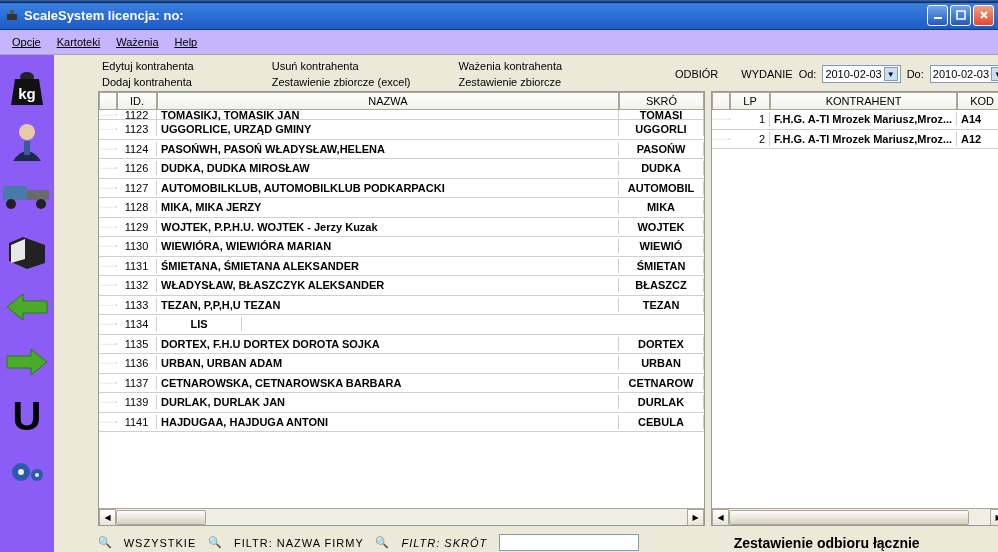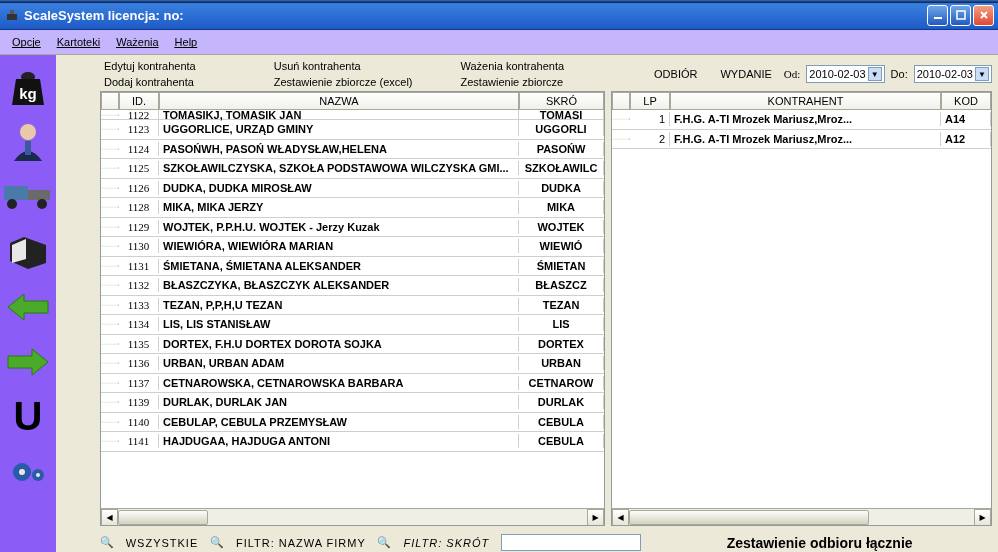--- a/index.html
+++ b/index.html
@@ -26,28 +26,28 @@
   .topcontrols { display: flex; padding: 4px 6px 2px 6px; font-size: 11px; gap: 10px; }
   .top-actions { display:flex; flex-direction:column; gap:2px; }
   .action-link { cursor:pointer; padding:1px 4px; }
   .top-right { margin-left: auto; display: flex; align-items: center; gap: 6px; font-size: 11px; }
   .date-field { border: 1px solid #7f9db9; background:#fff; padding: 1px 2px; display:inline-flex; align-items:center; font-size:11px; }
   .date-dd { width: 14px; height: 14px; background:#c9ddf6; border:1px solid #7f9db9; margin-left:2px; display:flex;align-items:center;justify-content:center;font-size:8px;color:#4a6; }
   .date-dd::after{content:"▼";color:#000;}
   
   .panels { display: flex; flex: 1; gap: 6px; padding: 0 6px 4px 6px; overflow:hidden; }
   .panel { border: 1px solid #919b9c; display:flex; flex-direction:column; overflow:hidden; }
-  .left-panel { width: 505px; }
+  .left-panel { width: 607px; }
   .right-panel { flex: 1; }
   .grid-header { display:flex; font-size:11px; background: linear-gradient(to bottom,#fff,#f0f0ea); }
   .grid-header-cell { border:1px solid #aca899; padding:2px 4px; text-align:center; font-weight:normal; overflow:hidden; white-space:nowrap; }
   .grid-body { flex:1; overflow:hidden; font-size:11px; background:#fff;}
   .grid-row { display:flex; border-bottom:1px solid #d0d0c8; height:19.5px; align-items:center;}
   .grid-cell { padding:1px 4px; border-right:1px solid #d0d0c8; overflow:hidden; white-space:nowrap; }
-  .grid-cell.c-id{width:40px; text-align:center;font-family:Liberation Serif, serif;}
+  .grid-cell.c-id{width:40px; text-align:center;}
   .grid-cell.c-naz{flex:1; font-weight:bold;}
   .grid-cell.c-skr{width:85px; text-align:center; font-weight:bold;}
   .grid-body.cut-top .grid-row:first-child{height:10px;border-top:none;}
   
   .rc-lp{width:40px;text-align:right;}
   .rc-kon{flex:1; font-weight:bold;}
   .rc-kod{width:50px; font-weight:bold;}
   
   .hscroll { height:17px; background:#ece9d8; border-top:1px solid #aca899; display:flex; align-items:center; font-size:10px;}
   .hscroll-btn{width:17px;height:17px;border:1px solid #aca899;background:linear-gradient(#fff,#e8e5d7);display:flex;align-items:center;justify-content:center;font-size:8px;}
@@ -161,21 +161,21 @@
         <div class="action-link">Usuń kontrahenta</div>
         <div class="action-link">Zestawienie zbiorcze (excel)</div>
       </div>
       <div class="top-actions" style="margin-left:30px;">
         <div class="action-link">Ważenia kontrahenta</div>
         <div class="action-link">Zestawienie zbiorcze</div>
       </div>
       <div class="top-right">
         <span>ODBIÓR</span>
         <span style="margin-left:17px;">WYDANIE</span>
-        <span style="margin-left:6px;font-family:Liberation Serif, serif;">Od:</span>
+        <span style="">Od:</span>
         <span class="date-field">
             <span>2010-02-03</span>
             <span class="date-dd"></span>
           </span>
         <span>Do:</span>
         <span class="date-field">
             <span>2010-02-03</span>
             <span class="date-dd"></span>
           </span>
       </div>
@@ -203,32 +203,32 @@
               <div class="grid-cell c-skr">UGGORLI</div>
             </div>
             <div class="grid-row">
               <div class="grid-cell" style="width:18px;background:linear-gradient(#fff,#ece9d8);"></div>
               <div class="grid-cell c-id">1124</div>
               <div class="grid-cell c-naz">PASOŃWH, PASOŃ WŁADYSŁAW,HELENA</div>
               <div class="grid-cell c-skr">PASOŃW</div>
             </div>
             <div class="grid-row">
               <div class="grid-cell" style="width:18px;background:linear-gradient(#fff,#ece9d8);"></div>
-              <div class="grid-cell c-id">1125</div>
-              <div class="grid-cell c-naz">SZKOŁAWILCZYSKA, SZKOŁA PODSTAWOWA WILCZYSKA GMI...</div>
-              <div class="grid-cell c-skr">SZKOŁAWILC</div>
-            </div>
-            <div class="grid-row">
-              <div class="grid-cell" style="width:18px;background:linear-gradient(#fff,#ece9d8);"></div>
               <div class="grid-cell c-id">1126</div>
               <div class="grid-cell c-naz">DUDKA, DUDKA MIROSŁAW</div>
               <div class="grid-cell c-skr">DUDKA</div>
             </div>
             <div class="grid-row">
               <div class="grid-cell" style="width:18px;background:linear-gradient(#fff,#ece9d8);"></div>
+              <div class="grid-cell c-id">1127</div>
+              <div class="grid-cell c-naz">AUTOMOBILKLUB, AUTOMOBILKLUB PODKARPACKI</div>
+              <div class="grid-cell c-skr">AUTOMOBIL</div>
+            </div>
+            <div class="grid-row">
+              <div class="grid-cell" style="width:18px;background:linear-gradient(#fff,#ece9d8);"></div>
               <div class="grid-cell c-id">1128</div>
               <div class="grid-cell c-naz">MIKA, MIKA JERZY</div>
               <div class="grid-cell c-skr">MIKA</div>
             </div>
             <div class="grid-row">
               <div class="grid-cell" style="width:18px;background:linear-gradient(#fff,#ece9d8);"></div>
               <div class="grid-cell c-id">1129</div>
               <div class="grid-cell c-naz">WOJTEK, P.P.H.U.  WOJTEK  - Jerzy Kuzak</div>
               <div class="grid-cell c-skr">WOJTEK</div>
             </div>
@@ -240,33 +240,32 @@
             </div>
             <div class="grid-row">
               <div class="grid-cell" style="width:18px;background:linear-gradient(#fff,#ece9d8);"></div>
               <div class="grid-cell c-id">1131</div>
               <div class="grid-cell c-naz">ŚMIETANA, ŚMIETANA ALEKSANDER</div>
               <div class="grid-cell c-skr">ŚMIETAN</div>
             </div>
             <div class="grid-row">
               <div class="grid-cell" style="width:18px;background:linear-gradient(#fff,#ece9d8);"></div>
               <div class="grid-cell c-id">1132</div>
-              <div class="grid-cell c-naz">BŁASZCZYKA, BŁASZCZYK ALEKSANDER</div>
+              <div class="grid-cell c-naz">WŁADYSŁAW, BŁASZCZYK ALEKSANDER</div>
               <div class="grid-cell c-skr">BŁASZCZ</div>
             </div>
             <div class="grid-row">
               <div class="grid-cell" style="width:18px;background:linear-gradient(#fff,#ece9d8);"></div>
               <div class="grid-cell c-id">1133</div>
               <div class="grid-cell c-naz">TEZAN, P,P,H,U  TEZAN</div>
               <div class="grid-cell c-skr">TEZAN</div>
             </div>
             <div class="grid-row">
               <div class="grid-cell" style="width:18px;background:linear-gradient(#fff,#ece9d8);"></div>
               <div class="grid-cell c-id">1134</div>
-              <div class="grid-cell c-naz">LIS, LIS STANISŁAW</div>
               <div class="grid-cell c-skr">LIS</div>
             </div>
             <div class="grid-row">
               <div class="grid-cell" style="width:18px;background:linear-gradient(#fff,#ece9d8);"></div>
               <div class="grid-cell c-id">1135</div>
               <div class="grid-cell c-naz">DORTEX, F.H.U  DORTEX  DOROTA SOJKA</div>
               <div class="grid-cell c-skr">DORTEX</div>
             </div>
             <div class="grid-row">
               <div class="grid-cell" style="width:18px;background:linear-gradient(#fff,#ece9d8);"></div>
@@ -278,26 +277,20 @@
               <div class="grid-cell" style="width:18px;background:linear-gradient(#fff,#ece9d8);"></div>
               <div class="grid-cell c-id">1137</div>
               <div class="grid-cell c-naz">CETNAROWSKA, CETNAROWSKA BARBARA</div>
               <div class="grid-cell c-skr">CETNAROW</div>
             </div>
             <div class="grid-row">
               <div class="grid-cell" style="width:18px;background:linear-gradient(#fff,#ece9d8);"></div>
               <div class="grid-cell c-id">1139</div>
               <div class="grid-cell c-naz">DURLAK, DURLAK JAN</div>
               <div class="grid-cell c-skr">DURLAK</div>
-            </div>
-            <div class="grid-row">
-              <div class="grid-cell" style="width:18px;background:linear-gradient(#fff,#ece9d8);"></div>
-              <div class="grid-cell c-id">1140</div>
-              <div class="grid-cell c-naz">CEBULAP, CEBULA PRZEMYSŁAW</div>
-              <div class="grid-cell c-skr">CEBULA</div>
             </div>
             <div class="grid-row">
               <div class="grid-cell" style="width:18px;background:linear-gradient(#fff,#ece9d8);"></div>
               <div class="grid-cell c-id">1141</div>
               <div class="grid-cell c-naz">HAJDUGAA, HAJDUGA ANTONI</div>
               <div class="grid-cell c-skr">CEBULA</div>
             </div>
           </div>
         <div class="hscroll">
           <div class="hscroll-btn">◀</div>

